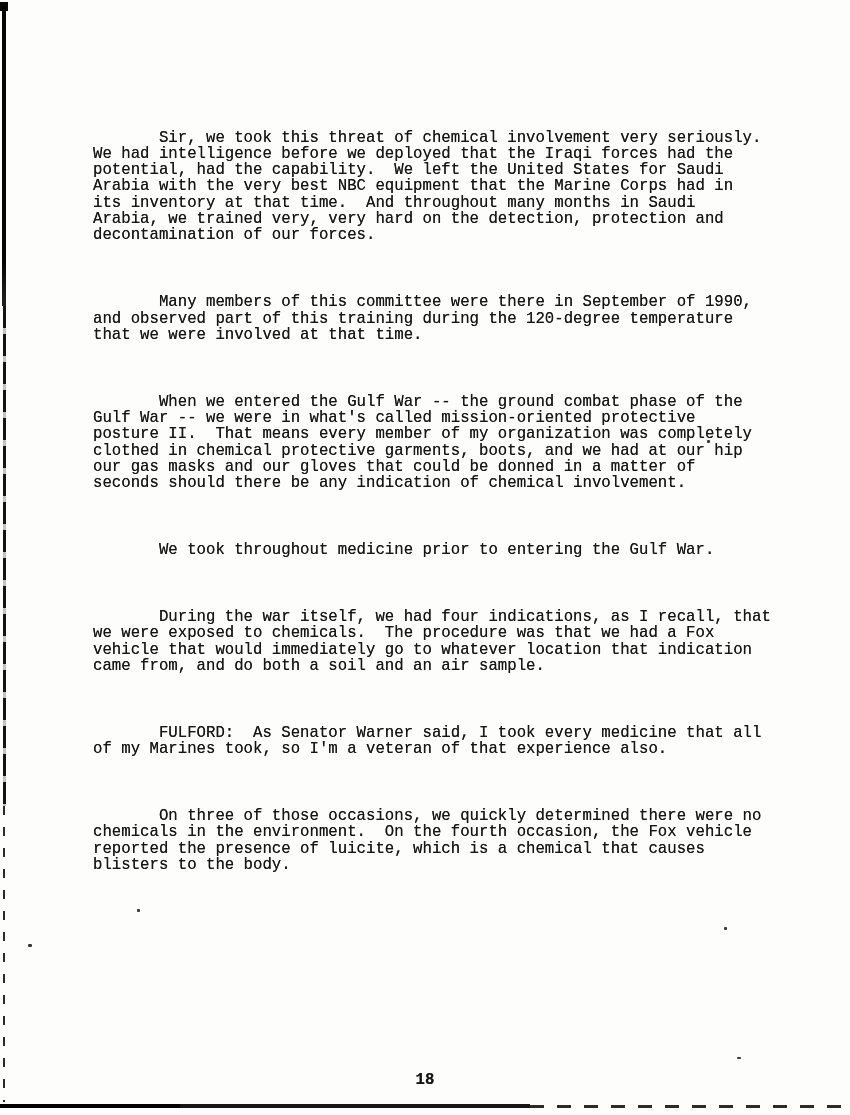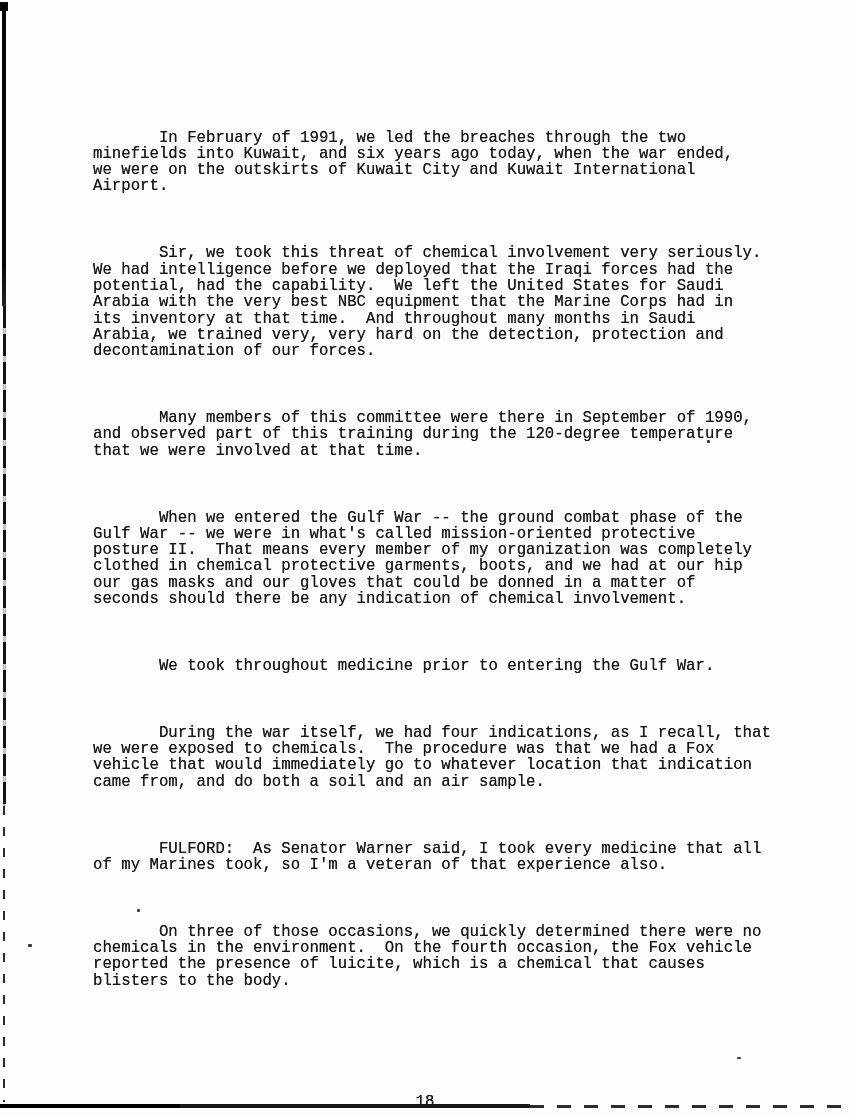--- a/index.html
+++ b/index.html
@@ -28,27 +28,28 @@
     font-size: 15.7px;
     line-height: 16.3px;
     white-space: pre;
     text-shadow: 0 0 0.6px rgba(10,10,10,0.75);
   }
   .text-block p {
     margin: 0 0 18px 0;
   }
   .page-number {
     position: absolute;
-    top: 1093px;
+    top: 1071px;
     left: 0;
     width: 100%;
     text-align: center;
     color: #161616;
     font-size: 15.7px;
     text-shadow: 0 0 0.6px rgba(10,10,10,0.75);
+    font-weight: bold;
   }
   
   .edge-cap {
     position: absolute;
     left: 0; top: 2px;
     width: 8px; height: 9px;
     background: #0a0a0a;
   }
   .left-bar-top {
     position: absolute;
@@ -90,24 +91,20 @@
   .speck-3 { left: 137px; top: 909px;  width: 3px; height: 3px; }
   .speck-4 { left: 724px; top: 927px;  width: 3px; height: 3px; }
   .speck-5 { left: 737px; top: 1057px; width: 4px; height: 2px; }
 </style>
 </head>
 <body>
 
 <div class="page">
 
   <div class="text-block">
-    <p>       In February of 1991, we led the breaches through the two
-minefields into Kuwait, and six years ago today, when the war ended,
-we were on the outskirts of Kuwait City and Kuwait International
-Airport.</p>
     <p>       Sir, we took this threat of chemical involvement very seriously.
 We had intelligence before we deployed that the Iraqi forces had the
 potential, had the capability.  We left the United States for Saudi
 Arabia with the very best NBC equipment that the Marine Corps had in
 its inventory at that time.  And throughout many months in Saudi
 Arabia, we trained very, very hard on the detection, protection and
 decontamination of our forces.</p>
     <p>       Many members of this committee were there in September of 1990,
 and observed part of this training during the 120-degree temperature
 that we were involved at that time.</p>

